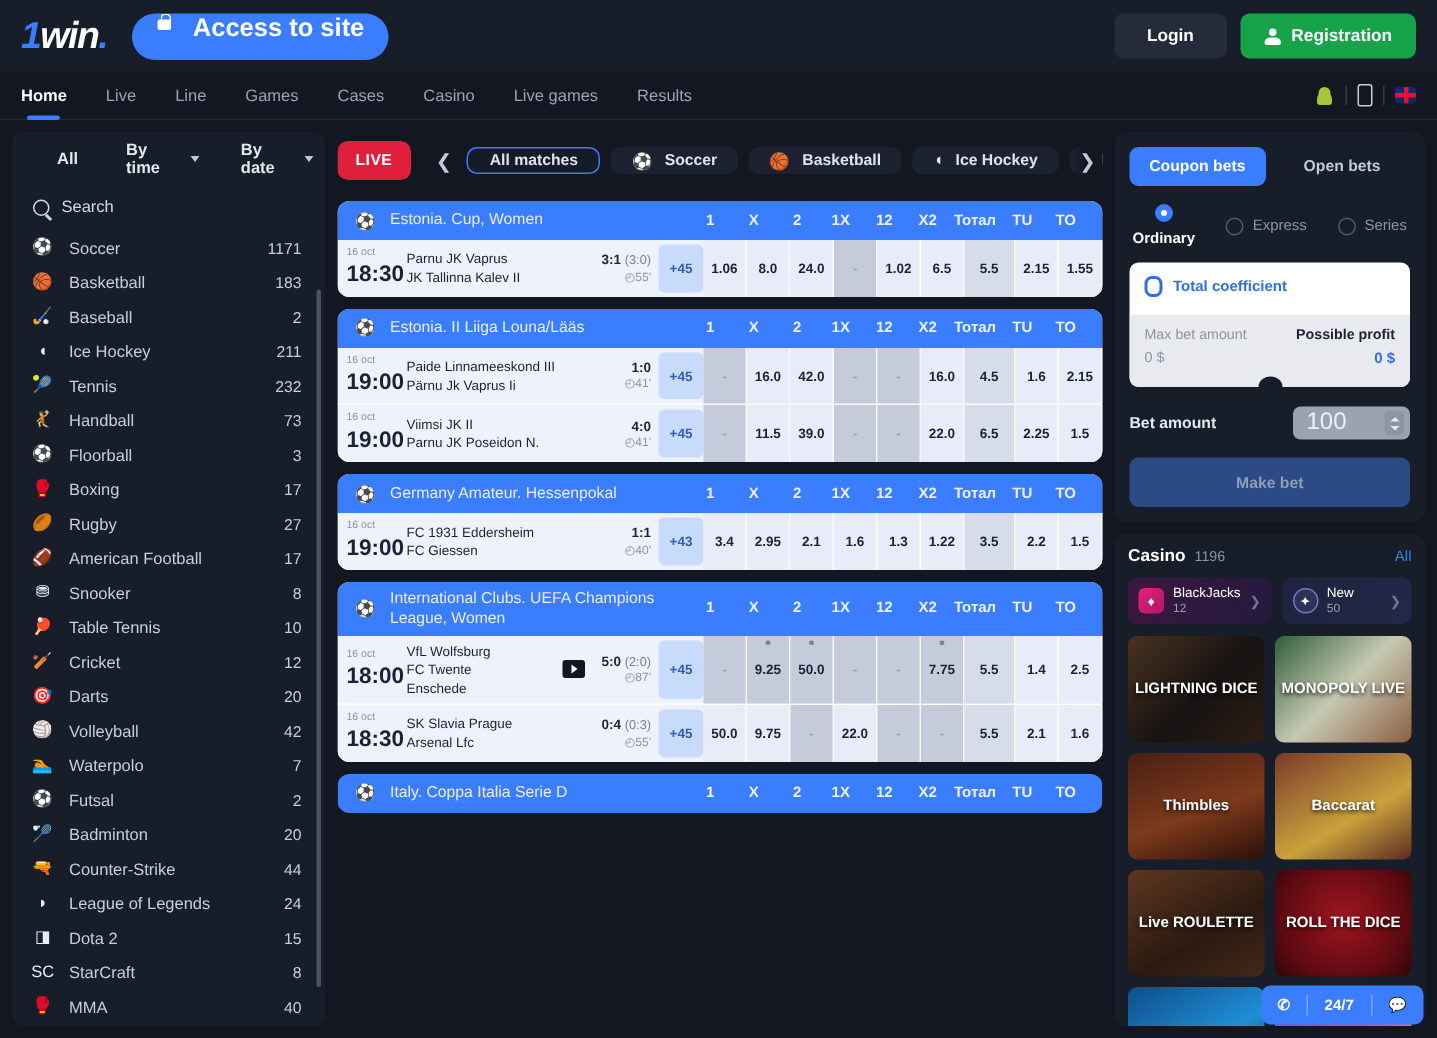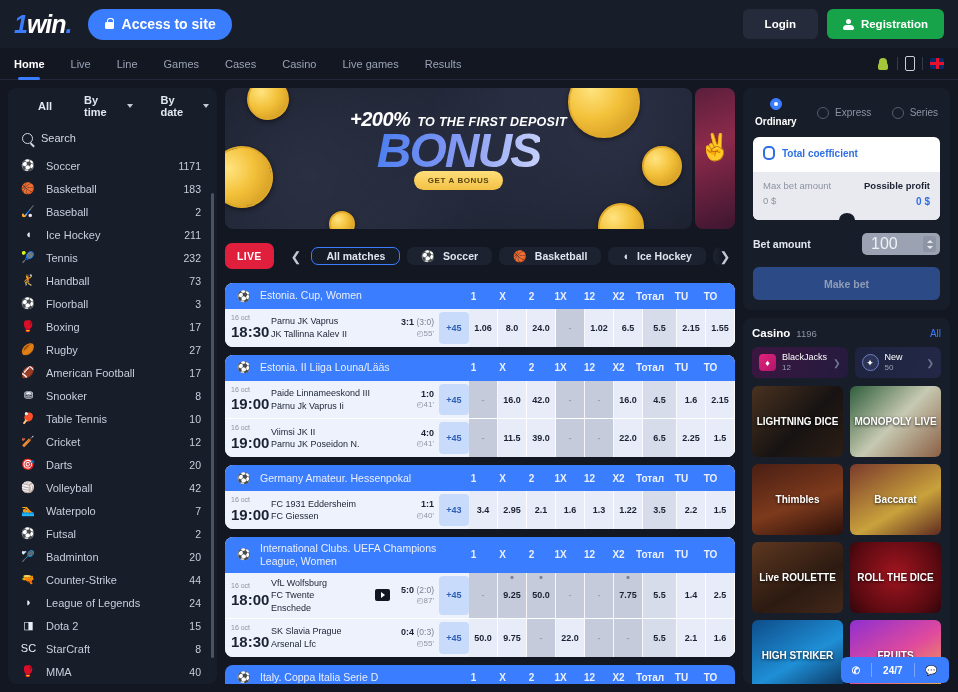--- a/index.html
+++ b/index.html
@@ -16,22 +16,22 @@
   .topbar {
     height: 48px; background: #181d2a;
     display: flex; align-items: center; padding: 0 14px;
     flex: 0 0 48px;
   }
   .logo { font-size: 25px; font-weight: bold; font-style: italic; letter-spacing: -1px; color: #fff; margin-right: 16px; }
   .logo .one { color: #3b7dff; }
   .logo .dot { color: #3b7dff; }
   .access-btn {
     background: #3b7dff; color: #fff; border: none; border-radius: 18px;
-    height: 31px; padding: 0 16px; font-size: 14px; font-weight: bold;
-    display: flex; align-items: center; gap: 7px; cursor: pointer;
+    height: 31px; padding: 0 16px; font-size: 17px; font-weight: bold;
+    display: flex; gap: 14px; cursor: pointer;
   }
   .lock-ico { display:inline-block; width: 11px; height: 12px; position: relative; }
   .lock-ico:before { content:""; position:absolute; left:1px; top:4px; width:9px; height:7px; background:#fff; border-radius:1.5px;}
   .lock-ico:after { content:""; position:absolute; left:3px; top:0px; width:5px; height:6px; border:1.5px solid #fff; border-bottom:none; border-radius:3px 3px 0 0;}
   .topbar-right { margin-left: auto; display: flex; align-items: center; gap: 9px; }
   .login-btn {
     background: #252b3b; color: #fff; border: none; border-radius: 6px;
     height: 30px; padding: 0 22px; font-size: 11.5px; font-weight: bold; cursor: pointer;
   }
   .reg-btn {
@@ -511,39 +511,20 @@
             <span class="sb-ico">🥊</span>
             <span class="sb-label">MMA</span>
             <span class="sb-count">40</span>
           </div>
         </div>
       <div class="sb-scroll"></div>
     </div>
 
     <div class="center">
 
-      <div class="banner-row">
-        <div class="banner">
-          <div class="coin c1"></div>
-          <div class="coin c2"></div>
-          <div class="coin c3"></div>
-          <div class="coin c4"></div>
-          <div class="coin c5"></div>
-          <div class="coin c6"></div>
-          <div class="banner-inner">
-            <div class="b-line1">
-              <span class="b-200">+200%</span>
-              <span class="b-txt">TO THE FIRST DEPOSIT</span>
-            </div>
-            <div class="b-bonus">BONUS</div>
-            <button class="b-cta">GET A BONUS</button>
-          </div>
-        </div>
-        <div class="banner2"></div>
-      </div>
 
       <div class="livebar">
         <div class="live-pill">LIVE</div>
         <div class="lb-sep"></div>
         <div class="lb-arrow">❮</div>
         <div id="lb-chips" style="display:flex;gap:7px;">
             <div class="lb-chip active">
               <span>All matches</span>
             </div>
             <div class="lb-chip">
@@ -918,20 +899,24 @@
                 <span class="">TU</span>
                 <span class="">TO</span>
               </span>
             </div>
           </div>
         </div>
     </div>
 
     <div class="right">
       <div class="betslip">
+        <div class="bs-tabs">
+          <div class="bs-tab active">Coupon bets</div>
+          <div class="bs-tab">Open bets</div>
+        </div>
         <div class="bs-radios" id="bs-radios">
             <div class="bs-radio on">
               <span class="radio-dot"></span>
               <span>Ordinary</span>
             </div>
             <div class="bs-radio">
               <span class="radio-dot"></span>
               <span>Express</span>
             </div>
             <div class="bs-radio">

